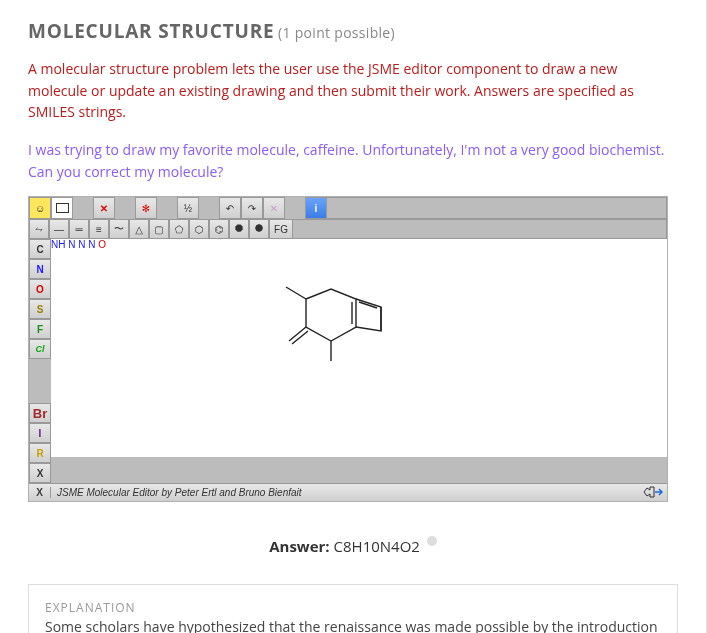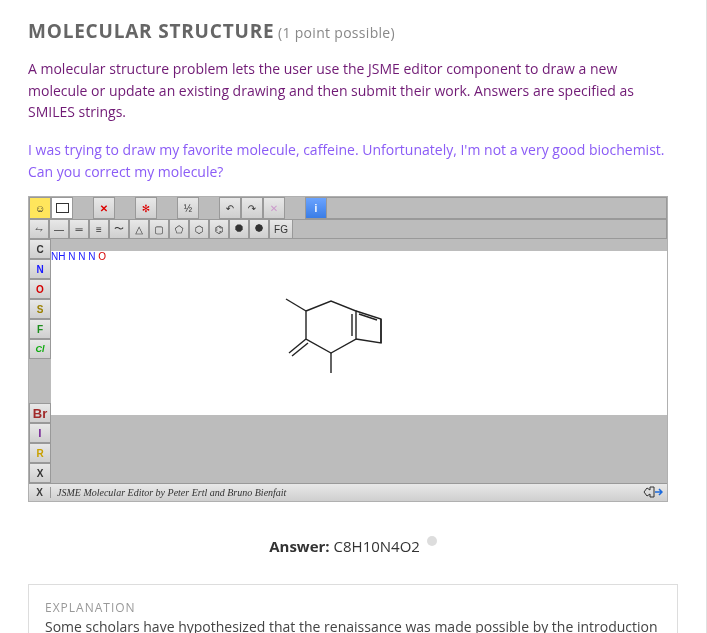--- a/index.html
+++ b/index.html
@@ -1,21 +1,21 @@
 <!DOCTYPE html>
 <html><head>
 <meta charset="utf-8">
 <style>
 * { box-sizing: border-box; margin: 0; padding: 0; }
 body { font-family: "Open Sans", "Helvetica Neue", Arial, sans-serif; font-size: 14px; color: #3c3c3c; background: #fff; width: 707px; }
 .wrap { padding: 18px 28px 20px 28px; border-right: 1px solid #e0e0e0; border-bottom: 1px solid #e0e0e0; }
 .title-row { margin-bottom: 14px; }
 .title { font-size: 19px; font-weight: 700; color: #666; letter-spacing: 0.8px; text-transform: uppercase; display: inline; }
 .pts { font-size: 14px; color: #888; letter-spacing: 0.3px; }
-.intro { color: #701a75; line-height: 1.55; margin-bottom: 16px; }
+.intro { color: #b91c1c; line-height: 1.55; margin-bottom: 16px; }
 .prompt { color: #8b5cf6; line-height: 1.55; margin-bottom: 14px; }
 
 .jsme { border: 1px solid #b0b0b0; width: 640px; background:#bcbcbc; font-family: Arial, sans-serif; font-size:10px; }
 .jsme-row1 { display:flex; height:22px; }
 .jsme-row2 { display:flex; height:20px; }
 .jsme-body { display:flex; }
 .jsme-left { display:flex; flex-direction:column; width:22px; }
 .jsme-tool { width:22px; height:22px; background: linear-gradient(to bottom, #e8e8e8 0%, #cfcfcf 100%); border:1px solid #999; display:flex; align-items:center; justify-content:center; font-size:10px; color:#333; cursor:pointer; position:relative; }
 .jsme-tool.sm { width:20px; height:20px; }
 .jsme-tool.sel { background: linear-gradient(to bottom,#6aa3ff,#3a7de6); }
@@ -24,25 +24,25 @@
 .atom-N { color:#1a1aff; font-weight:bold; }
 .atom-O { color:#d40000; font-weight:bold; }
 .atom-S { color:#9a8000; font-weight:bold; }
 .atom-F { color:#1c8e1c; font-weight:bold; }
 .atom-Cl { color:#0caa0c; font-weight:bold; font-size:9px;font-style:italic; }
 .atom-Br { color:#a12a2a; font-weight:bold; font-size:13px;margin-top:44px; }
 .atom-I { color:#6b128e; font-weight:bold; }
 .atom-R { color:#c9a000; font-weight:bold; }
 .atom-X { color:#333; font-weight:bold; }
 
-.jsme-canvas { flex:1; background:#fff; height:164px; position:relative;margin-top:12px; }
+.jsme-canvas { flex:1; background:#fff; height:218px; position:relative; }
 
 .jsme-footer { display:flex; align-items:center; height:18px; background:linear-gradient(to bottom,#e8e8e8,#cfcfcf); border-top:1px solid #999; font-size:10px; }
 .jsme-footer .xbtn { width:22px; text-align:center; border-right:1px solid #999; cursor:pointer; font-weight:bold; }
-.jsme-footer .credit { padding-left:6px; color:#333; font-style:italic; flex:1;font-family:Liberation Serif, serif; }
+.jsme-footer .credit { padding-left:6px; color:#333; font-style:italic; flex:1; }
 .jsme-footer .export { width:30px; text-align:center; }
 
 .answer-row { margin-top:34px; margin-bottom:28px; font-size:15px; color:#333;text-align:center; }
 .answer-row .lbl { font-weight:700; }
 .answer-row .dot { display:inline-block; width:10px; height:10px; border-radius:50%; background:#ddd; vertical-align:super; margin-left:3px; }
 
 .expl { border:1px solid #ddd; padding:14px 16px 16px 16px; }
 .expl-title { font-size:12px; letter-spacing:1px; color:#999; text-transform:uppercase; }
 .expl-body { line-height:1.55; color:#444; }
 </style>

